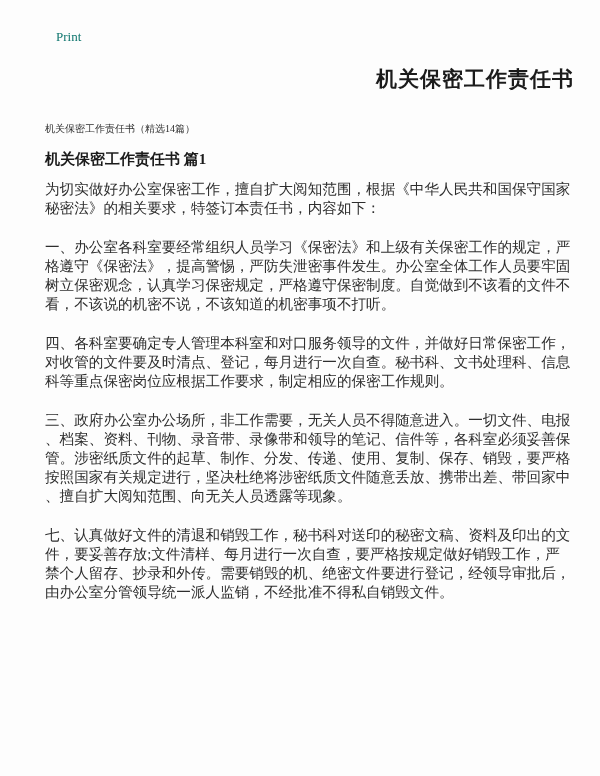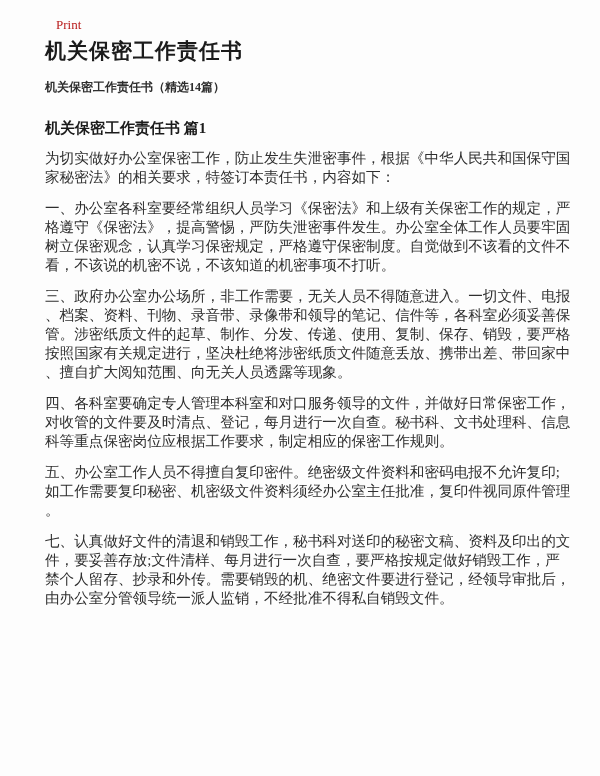--- a/index.html
+++ b/index.html
@@ -16,53 +16,52 @@
     min-height: 776px;
     font-family: "Liberation Serif", "DejaVu Serif", serif;
     color: var(--text-color);
   }
   .page {
     width: 600px;
     min-height: 776px;
     padding: 0 26px 30px 45px;
   }
   .print-label {
-    padding-top: 18px;
+    padding-top: 30px;
     margin-left: 11px;
     font-size: 13px;
     line-height: 14px;
-    color: #b91c1c;
+    color: #0f766e;
     cursor: pointer;
     width: -moz-fit-content;
     width: fit-content;
   }
   .doc-title {
-    margin-top: 6px;
+    margin-top: 22px;
     font-size: 21px;
     line-height: 26px;
     font-weight: bold;
-    text-align: left;
+    text-align: right;
     color: var(--title-color);
     letter-spacing: 1px;
   }
   .doc-subtitle {
-    margin-top: 16px;
-    font-size: 12px;
+    margin-top: 29px;
+    font-size: 10px;
     line-height: 15px;
-    font-weight: bold;
   }
   .section-heading {
-    margin-top: 25px;
+    margin-top: 15px;
     font-size: 15px;
     line-height: 16px;
     font-weight: bold;
     color: var(--title-color);
   }
   .body-text p {
-    margin-top: 12px;
+    margin-top: 20px;
     font-size: 14.6px;
     line-height: 19px;
     text-align: left;
     word-break: break-all;
     line-break: anywhere;
   }
   .body-text p:first-child {
     margin-top: 13px;
   }
 </style>
@@ -73,21 +72,20 @@
 
   <div class="print-label">Print</div>
 
   <h1 class="doc-title">机关保密工作责任书</h1>
 
   <div class="doc-subtitle">机关保密工作责任书（精选14篇）</div>
 
   <div class="section-heading">机关保密工作责任书 篇1</div>
 
   <div class="body-text">
-    <p>为切实做好办公室保密工作，防止发生失泄密事件，根据《中华人民共和国保守国家秘密法》的相关要求，特签订本责任书，内容如下：</p>
+    <p>为切实做好办公室保密工作，擅自扩大阅知范围，根据《中华人民共和国保守国家秘密法》的相关要求，特签订本责任书，内容如下：</p>
     <p>一、办公室各科室要经常组织人员学习《保密法》和上级有关保密工作的规定，严格遵守《保密法》，提高警惕，严防失泄密事件发生。办公室全体工作人员要牢固树立保密观念，认真学习保密规定，严格遵守保密制度。自觉做到不该看的文件不看，不该说的机密不说，不该知道的机密事项不打听。</p>
+    <p>四、各科室要确定专人管理本科室和对口服务领导的文件，并做好日常保密工作，对收管的文件要及时清点、登记，每月进行一次自查。秘书科、文书处理科、信息科等重点保密岗位应根据工作要求，制定相应的保密工作规则。</p>
     <p>三、政府办公室办公场所，非工作需要，无关人员不得随意进入。一切文件、电报、档案、资料、刊物、录音带、录像带和领导的笔记、信件等，各科室必须妥善保管。涉密纸质文件的起草、制作、分发、传递、使用、复制、保存、销毁，要严格按照国家有关规定进行，坚决杜绝将涉密纸质文件随意丢放、携带出差、带回家中、擅自扩大阅知范围、向无关人员透露等现象。</p>
-    <p>四、各科室要确定专人管理本科室和对口服务领导的文件，并做好日常保密工作，对收管的文件要及时清点、登记，每月进行一次自查。秘书科、文书处理科、信息科等重点保密岗位应根据工作要求，制定相应的保密工作规则。</p>
-    <p>五、办公室工作人员不得擅自复印密件。绝密级文件资料和密码电报不允许复印;如工作需要复印秘密、机密级文件资料须经办公室主任批准，复印件视同原件管理。</p>
     <p>七、认真做好文件的清退和销毁工作，秘书科对送印的秘密文稿、资料及印出的文件，要妥善存放;文件清样、每月进行一次自查，要严格按规定做好销毁工作，严禁个人留存、抄录和外传。需要销毁的机、绝密文件要进行登记，经领导审批后，由办公室分管领导统一派人监销，不经批准不得私自销毁文件。</p>
   </div>
 
 </div>
 
 </body></html>

